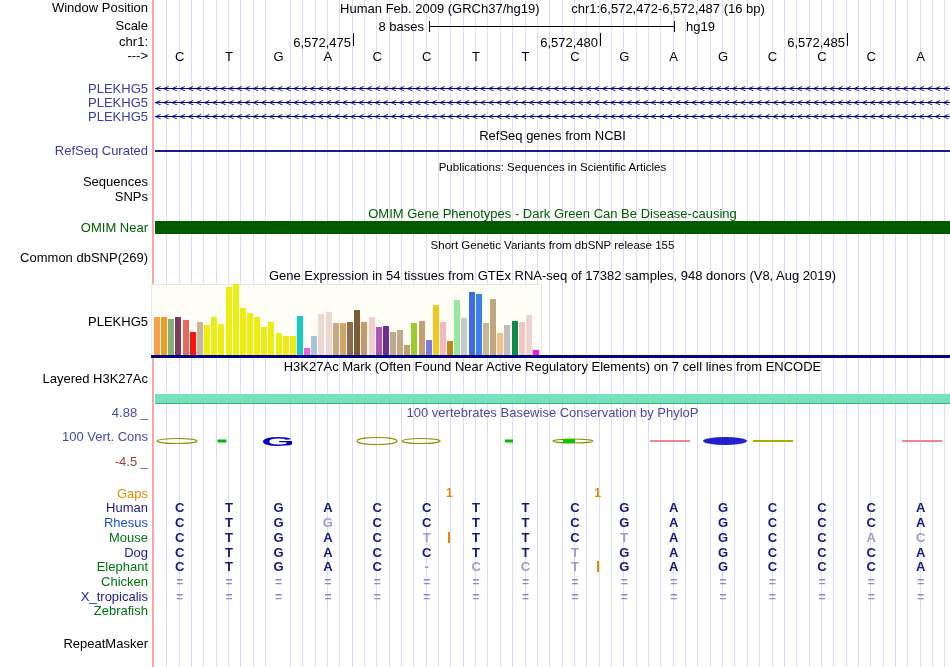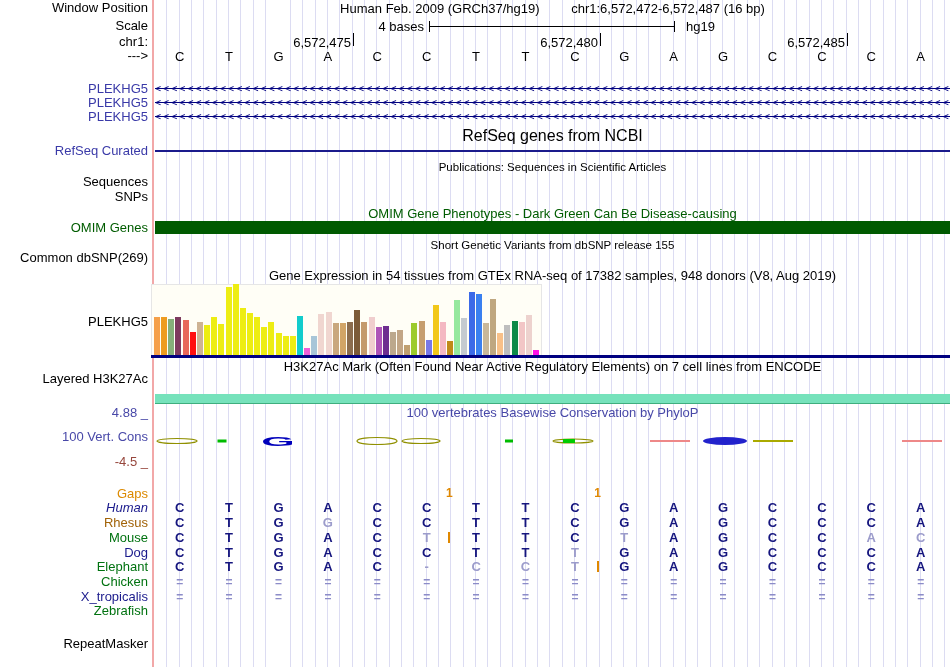--- a/index.html
+++ b/index.html
@@ -4,21 +4,21 @@
 <style>
   html,body{margin:0;padding:0;background:#fff;}
   #browser{position:relative;width:950px;height:667px;background:#fff;overflow:hidden;
            font-family:"Liberation Sans",sans-serif;color:#000;}
   
   #gridlines{position:absolute;left:155px;top:0;width:795px;height:667px;
     background:repeating-linear-gradient(to right,transparent 0,transparent 11.35px,#DCDCF2 11.35px,#DCDCF2 12.35px);}
   #pos-marker{position:absolute;left:152px;top:0;width:2px;height:667px;background:#F2A8A8;}
   .lbl{position:absolute;left:0;width:148px;text-align:right;font-size:13px;white-space:nowrap;line-height:14px;}
   .title{position:absolute;left:155px;width:795px;text-align:center;font-size:13px;white-space:nowrap;line-height:14px;}
-  .t12{font-size:16px;}
+  .t12{font-size:13px;}
   .t11{font-size:11.5px;}
   .navy{color:#1A1A8C;}
   .genelbl{color:#3A3AA8;}
   .omim{color:#005C00;}
   .orange{color:#DC8A00;}
   .phyloblue{color:#4848A8;}
   .phylored{color:#96463C;}
   .hdr{position:absolute;left:155px;top:1px;width:795px;text-align:center;font-size:13px;}
   .hdr span{margin:0 14px;}
   #scale-text{position:absolute;left:330px;top:19px;width:94px;text-align:right;font-size:13px;}
@@ -48,21 +48,21 @@
 <div id="browser">
   <div id="gridlines"></div>
   <div id="pos-marker"></div>
 
   <div class="hdr">
     <span>Human Feb. 2009 (GRCh37/hg19)</span>
     <span>chr1:6,572,472-6,572,487 (16 bp)</span>
   </div>
   <div class="lbl" style="top:1px">Window Position</div>
   <div class="lbl" style="top:19px">Scale</div>
-  <div id="scale-text">4 bases</div>
+  <div id="scale-text">8 bases</div>
   <div id="scale-line"></div>
   <div class="scale-tick" style="left:429px"></div>
   <div class="scale-tick" style="left:674px"></div>
   <div id="genome-lbl">hg19</div>
   <div class="lbl" style="top:35px">chr1:</div>
   <div id="coord-row"></div>
   <div class="lbl" style="top:49px">---&gt;</div>
   <div id="seq-row"></div>
 
   <div class="lbl genelbl" style="top:82px">PLEKHG5</div>
@@ -74,21 +74,21 @@
 
   <div class="title t12" style="top:129px">RefSeq genes from NCBI</div>
   <div class="lbl genelbl" style="top:144px">RefSeq Curated</div>
   <div id="refseq-line"></div>
 
   <div class="title t11" style="top:160px">Publications: Sequences in Scientific Articles</div>
   <div class="lbl" style="top:175px">Sequences</div>
   <div class="lbl" style="top:190px">SNPs</div>
 
   <div class="title omim" style="top:207px">OMIM Gene Phenotypes - Dark Green Can Be Disease-causing</div>
-  <div class="lbl omim" style="top:221px">OMIM Genes</div>
+  <div class="lbl omim" style="top:221px">OMIM Near</div>
   <div id="omim-bar"></div>
 
   <div class="title t11" style="top:238px">Short Genetic Variants from dbSNP release 155</div>
   <div class="lbl" style="top:251px">Common dbSNP(269)</div>
 
   <div class="title" style="top:269px">Gene Expression in 54 tissues from GTEx RNA-seq of 17382 samples, 948 donors (V8, Aug 2019)</div>
   <div class="lbl" style="top:315px">PLEKHG5</div>
   <div id="gtex-box"></div>
   <div id="gtex-base"></div>
 
@@ -191,38 +191,38 @@
     <div class="gtex-bar" style="left: 482.9px; top: 323px; height: 32px; background: rgb(200, 184, 154);"></div>
     <div class="gtex-bar" style="left: 490.05px; top: 299px; height: 56px; background: rgb(191, 167, 128);"></div>
     <div class="gtex-bar" style="left: 497.2px; top: 333px; height: 22px; background: rgb(248, 192, 136);"></div>
     <div class="gtex-bar" style="left: 504.35px; top: 325px; height: 30px; background: rgb(190, 190, 190);"></div>
     <div class="gtex-bar" style="left: 511.5px; top: 321px; height: 34px; background: rgb(14, 138, 72);"></div>
     <div class="gtex-bar" style="left: 518.65px; top: 322px; height: 33px; background: rgb(242, 198, 198);"></div>
     <div class="gtex-bar" style="left: 525.8px; top: 315px; height: 40px; background: rgb(237, 210, 206);"></div>
     <div class="gtex-bar" style="left: 532.95px; top: 350px; height: 5px; background: rgb(255, 16, 232);"></div>
     <div class="gap-num" style="left: 449.4px; top: 487px;">1</div>
     <div class="gap-num" style="left: 597.6px; top: 487px;">1</div>
-    <div class="lbl" style="top: 501px; color: rgb(26, 26, 140); font-style: italic;">Human</div>
+    <div class="lbl" style="top: 501px; color: rgb(26, 26, 140);">Human</div>
     <div class="aln-base" style="left: 179.7px; top: 501px; color: rgb(21, 21, 126); font-size: 13px;">C</div>
     <div class="aln-base" style="left: 229.1px; top: 501px; color: rgb(21, 21, 126); font-size: 13px;">T</div>
     <div class="aln-base" style="left: 278.5px; top: 501px; color: rgb(21, 21, 126); font-size: 13px;">G</div>
     <div class="aln-base" style="left: 327.9px; top: 501px; color: rgb(21, 21, 126); font-size: 13px;">A</div>
     <div class="aln-base" style="left: 377.3px; top: 501px; color: rgb(21, 21, 126); font-size: 13px;">C</div>
     <div class="aln-base" style="left: 426.7px; top: 501px; color: rgb(21, 21, 126); font-size: 13px;">C</div>
     <div class="aln-base" style="left: 476.1px; top: 501px; color: rgb(21, 21, 126); font-size: 13px;">T</div>
     <div class="aln-base" style="left: 525.5px; top: 501px; color: rgb(21, 21, 126); font-size: 13px;">T</div>
     <div class="aln-base" style="left: 574.9px; top: 501px; color: rgb(21, 21, 126); font-size: 13px;">C</div>
     <div class="aln-base" style="left: 624.3px; top: 501px; color: rgb(21, 21, 126); font-size: 13px;">G</div>
     <div class="aln-base" style="left: 673.7px; top: 501px; color: rgb(21, 21, 126); font-size: 13px;">A</div>
     <div class="aln-base" style="left: 723.1px; top: 501px; color: rgb(21, 21, 126); font-size: 13px;">G</div>
     <div class="aln-base" style="left: 772.5px; top: 501px; color: rgb(21, 21, 126); font-size: 13px;">C</div>
     <div class="aln-base" style="left: 821.9px; top: 501px; color: rgb(21, 21, 126); font-size: 13px;">C</div>
     <div class="aln-base" style="left: 871.3px; top: 501px; color: rgb(21, 21, 126); font-size: 13px;">C</div>
     <div class="aln-base" style="left: 920.7px; top: 501px; color: rgb(21, 21, 126); font-size: 13px;">A</div>
-    <div class="lbl" style="top: 516px; color: #a16207;">Rhesus</div>
+    <div class="lbl" style="top: 516px; color: #1d4ed8;">Rhesus</div>
     <div class="aln-base" style="left: 179.7px; top: 516px; color: rgb(21, 21, 126); font-size: 13px;">C</div>
     <div class="aln-base" style="left: 229.1px; top: 516px; color: rgb(21, 21, 126); font-size: 13px;">T</div>
     <div class="aln-base" style="left: 278.5px; top: 516px; color: rgb(21, 21, 126); font-size: 13px;">G</div>
     <div class="aln-base" style="left: 327.9px; top: 516px; color: rgb(156, 156, 203); font-size: 13px;">G</div>
     <div class="aln-base" style="left: 377.3px; top: 516px; color: rgb(21, 21, 126); font-size: 13px;">C</div>
     <div class="aln-base" style="left: 426.7px; top: 516px; color: rgb(21, 21, 126); font-size: 13px;">C</div>
     <div class="aln-base" style="left: 476.1px; top: 516px; color: rgb(21, 21, 126); font-size: 13px;">T</div>
     <div class="aln-base" style="left: 525.5px; top: 516px; color: rgb(21, 21, 126); font-size: 13px;">T</div>
     <div class="aln-base" style="left: 574.9px; top: 516px; color: rgb(21, 21, 126); font-size: 13px;">C</div>
     <div class="aln-base" style="left: 624.3px; top: 516px; color: rgb(21, 21, 126); font-size: 13px;">G</div>

